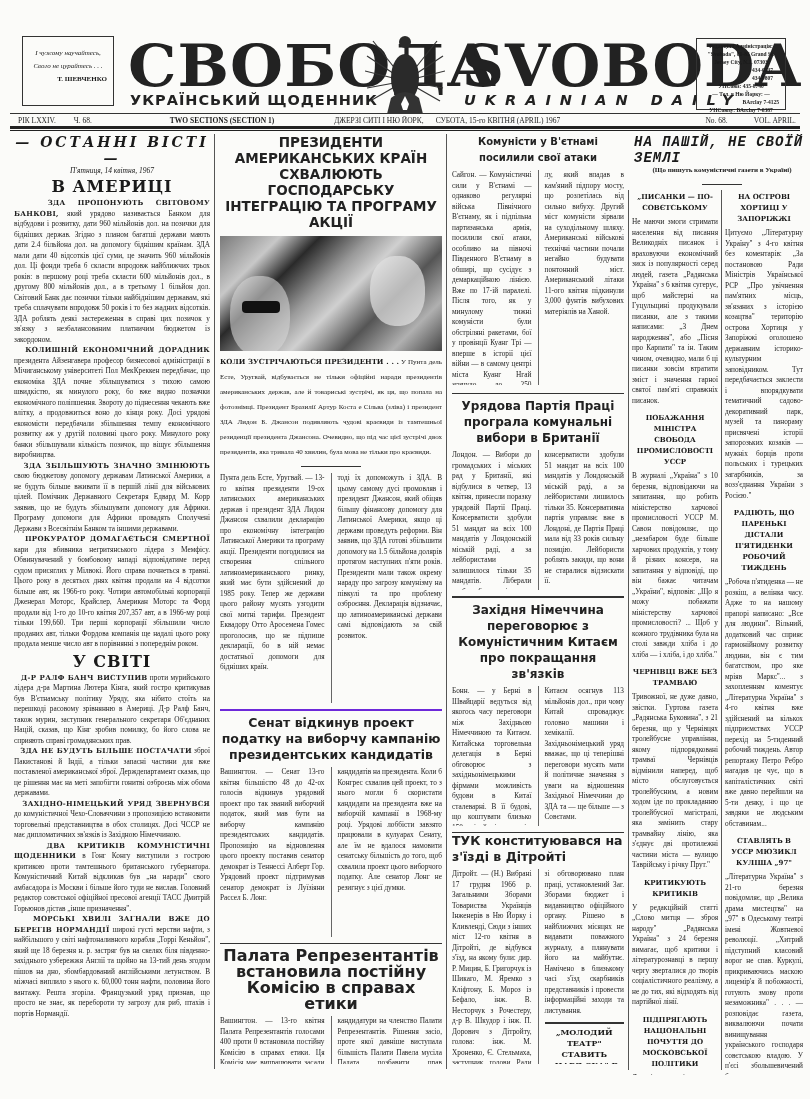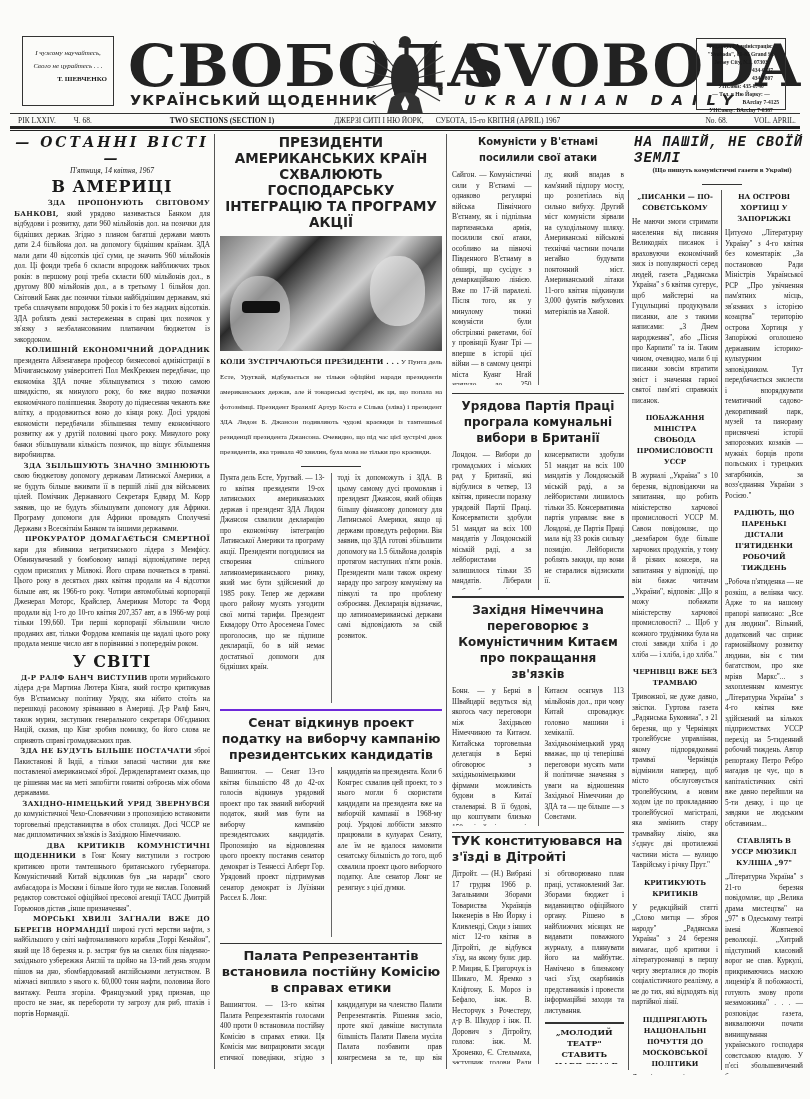--- a/index.html
+++ b/index.html
@@ -137,21 +137,21 @@
     </div>
     <div style="border-top:2px solid #6d28d9;margin-top:6px;padding-top:4px">
       <div class="hsans" style="font-size:12.5px">Сенат відкинув проект податку на виборчу кампанію президентських кандидатів</div>
     </div>
     <div class="sub2" style="height:170px;overflow:hidden;margin-top:4px">
       <div class="body">Вашингтон. — Сенат 13-го квітня більшістю 48 до 42-ох голосів відкинув урядовий проект про так званий виборчий податок, який мав бути на виборчу кампанію президентських кандидатів. Пропозицію на відновлення цього проекту поставив сенатор демократ із Теннессі Алберт Гор. Урядовий проект підтримував сенатор демократ із Луїзіяни Рассел Б. Лонг.</div>
       <div class="divider"></div>
       <div class="body">кандидатів на президента. Коли б Конгрес схвалив цей проект, то з нього могли б скористати кандидати на президента вже на виборчій кампанії в 1968-му році. Урядові лоббісти завзято працювали в кулуарах Сенату, але їм не вдалося намовити сенатську більшість до того, щоб схвалила проект цього виборчого податку. Але сенатор Лонг не резигнує з цієї думки.</div>
     </div>
     <div style="border-top:1px solid #333;margin-top:6px;padding-top:4px">
-      <div class="hsans" style="font-size:13px">Палата Репрезентантів встановила постійну Комісію в справах етики</div>
+      <div class="hsans" style="font-size:16px">Палата Репрезентантів встановила постійну Комісію в справах етики</div>
     </div>
     <div class="sub2" style="height:130px;overflow:hidden;margin-top:4px">
       <div class="body">Вашингтон. — 13-го квітня Палата Репрезентантів голосами 400 проти 0 встановила постійну Комісію в справах етики. Ця Комісія має випрацювати засади етичної поведінки, згідно з якими мають діяти конгресмени та всі працівники, заангажовані в різних Палатних Комісіях. Провідники обидвох партій погодилися в тому, що така Комісія потрібна.</div>
       <div class="divider"></div>
       <div class="body">кандидатури на членство Палати Репрезентантів. Рішення засіо, проте якої давніше виступала більшість Палати Павела мусіла Палата позбавити прав конгресмена за те, що він зловживав федеральними фондами і відмовлявся виконати рішення суду в справі дифамації однієї жінки в Ню Йорку.</div>
     </div>
   </div>
 
   <div class="col" style="left:452px;width:172px;height:930px;overflow:hidden">
     <div class="hsans" style="font-size:10px">Комуністи у В'єтнамі посилили свої атаки</div>

